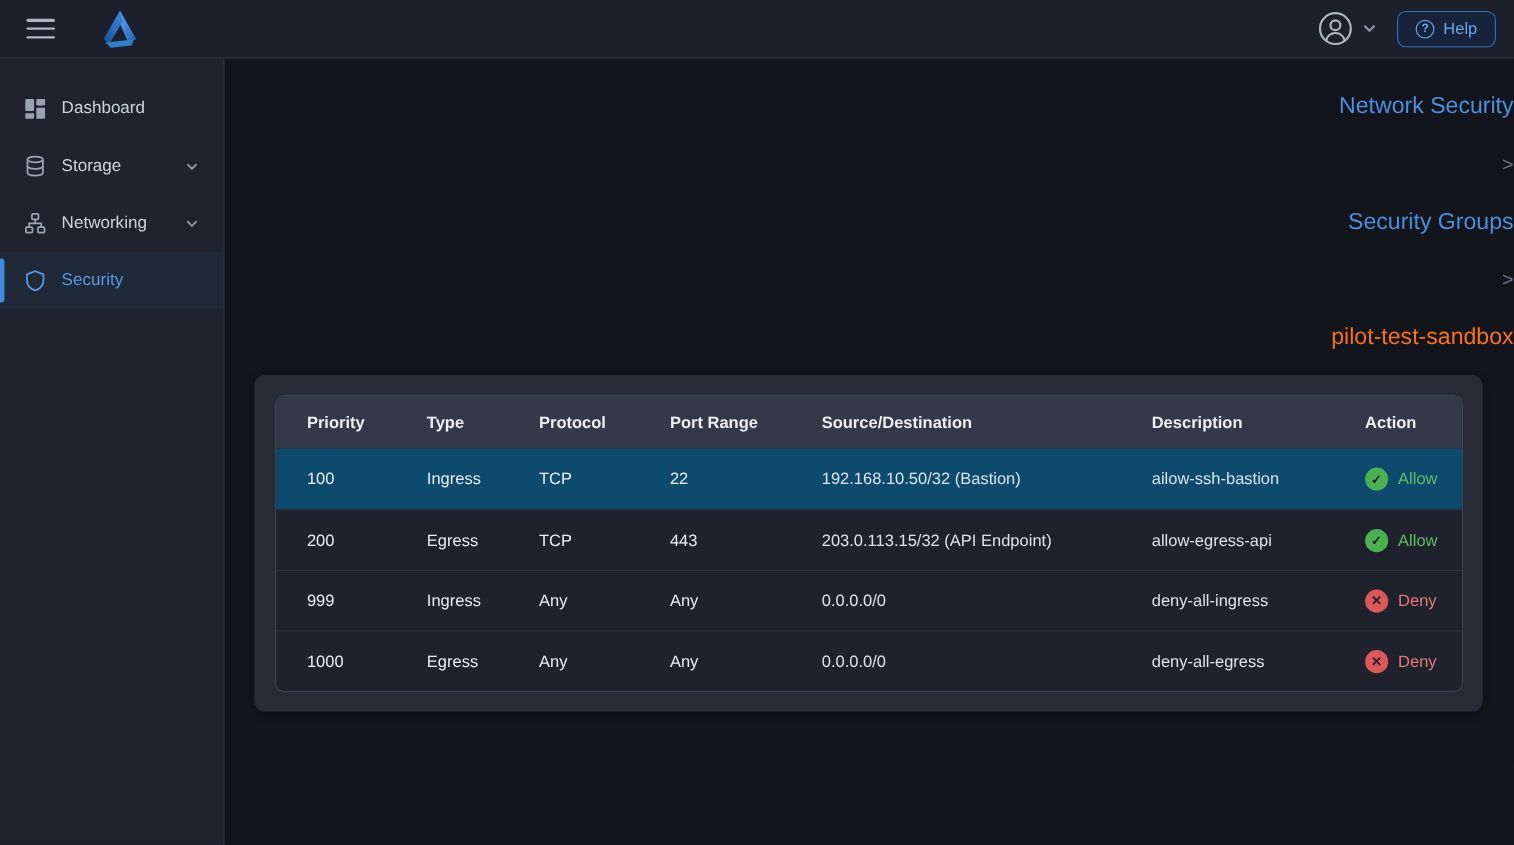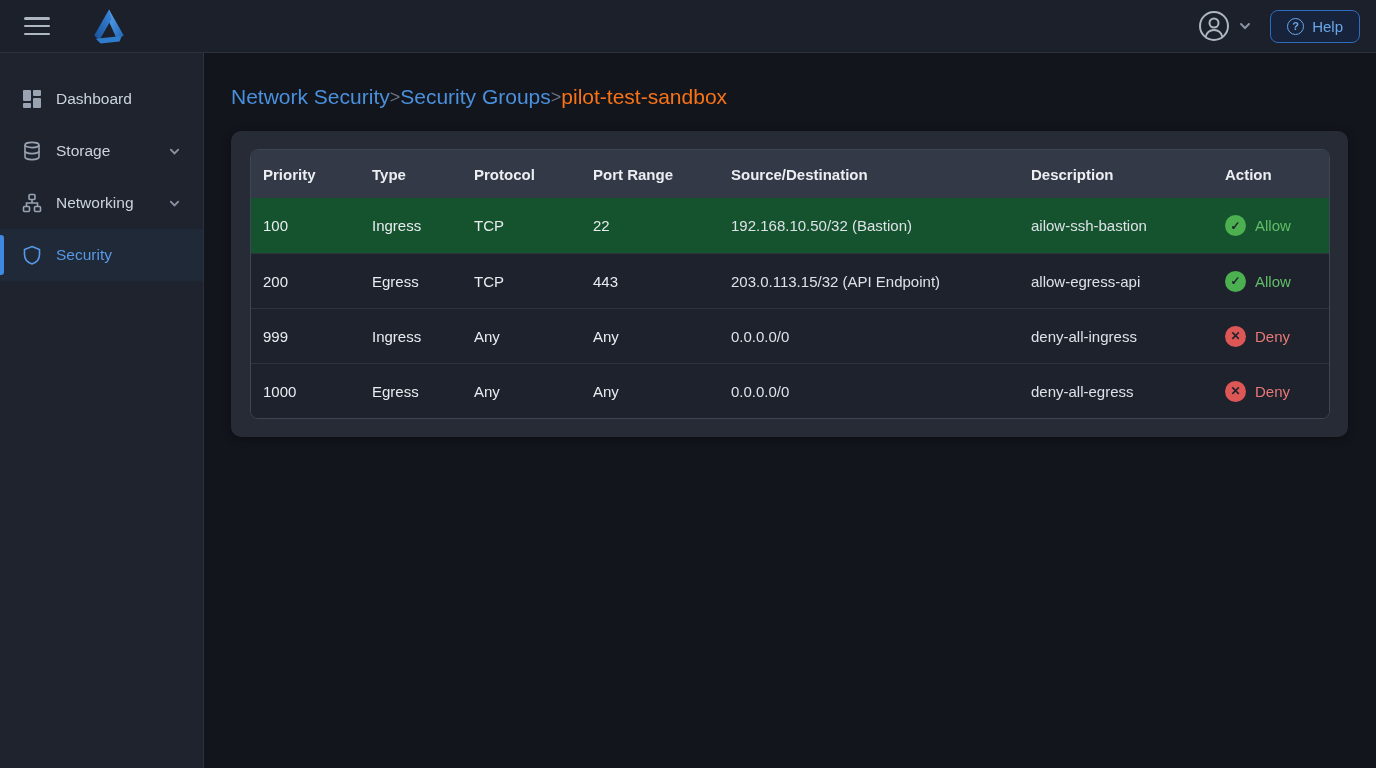--- a/index.html
+++ b/index.html
@@ -60,23 +60,24 @@
   .side-item.active { color:#5799e6; background:rgba(87,153,230,0.05); }
   .side-item.active .sicon { color:#5799e6; }
   .side-item.active::before {
     content:""; position:absolute; left:0; top:6px; bottom:6px; width:4px;
     background:#3f8ae0; border-radius:0 3px 3px 0;
   }
 
   
   .main { position:absolute; top:53px; left:205px; right:0; bottom:0; }
   .breadcrumb {
-    display:flex; align-items:center; gap:0;
+    display:flex; align-items:flex-end; gap:30px;
     padding:32px 0 0 26px;
     font-size:21px;
+    flex-direction:column;
   }
   .crumb-link { color:#4a90dd; cursor:pointer; }
   .crumb-sep { color:#6b7280; font-size:18px; }
   .crumb-current { color:#f97316; }
 
   
   .card {
     margin:22px 28px 0 26px;
     background:#262b36;
     border-radius:10px;
@@ -89,30 +90,30 @@
     border:1px solid #3e4554;
     border-radius:8px;
     overflow:hidden;
     background:#1d222c;
   }
   .trow {
     display:grid;
     grid-template-columns:109px 102px 119px 138px 300px 194px 1fr;
     align-items:center;
   }
-  .trow > div { padding-left:12px; font-size:15px; }
+  .trow > div { padding-left:28px; font-size:15px; }
   .thead {
     height:48px;
     background:#333946;
     color:#eceef2;
     font-weight:700;
   }
   .thead > div { font-size:15px; }
   .tr { height:55px; background:#1d222c; border-top:1px solid #2d3440; cursor:pointer; }
-  .tr.highlight { background:#14532d; }
+  .tr.highlight { background:#0c4a6e; }
   .cell-main { color:#e9ecf1; }
   .cell-dim { color:#dde1e8; }
 
   .action-cell { display:flex; align-items:center; gap:9px; }
   .badge-circle {
     width:21px; height:21px; border-radius:50%;
     display:flex; align-items:center; justify-content:center;
     font-size:12px; font-weight:700; color:#1d222c;
     flex:none;
   }

